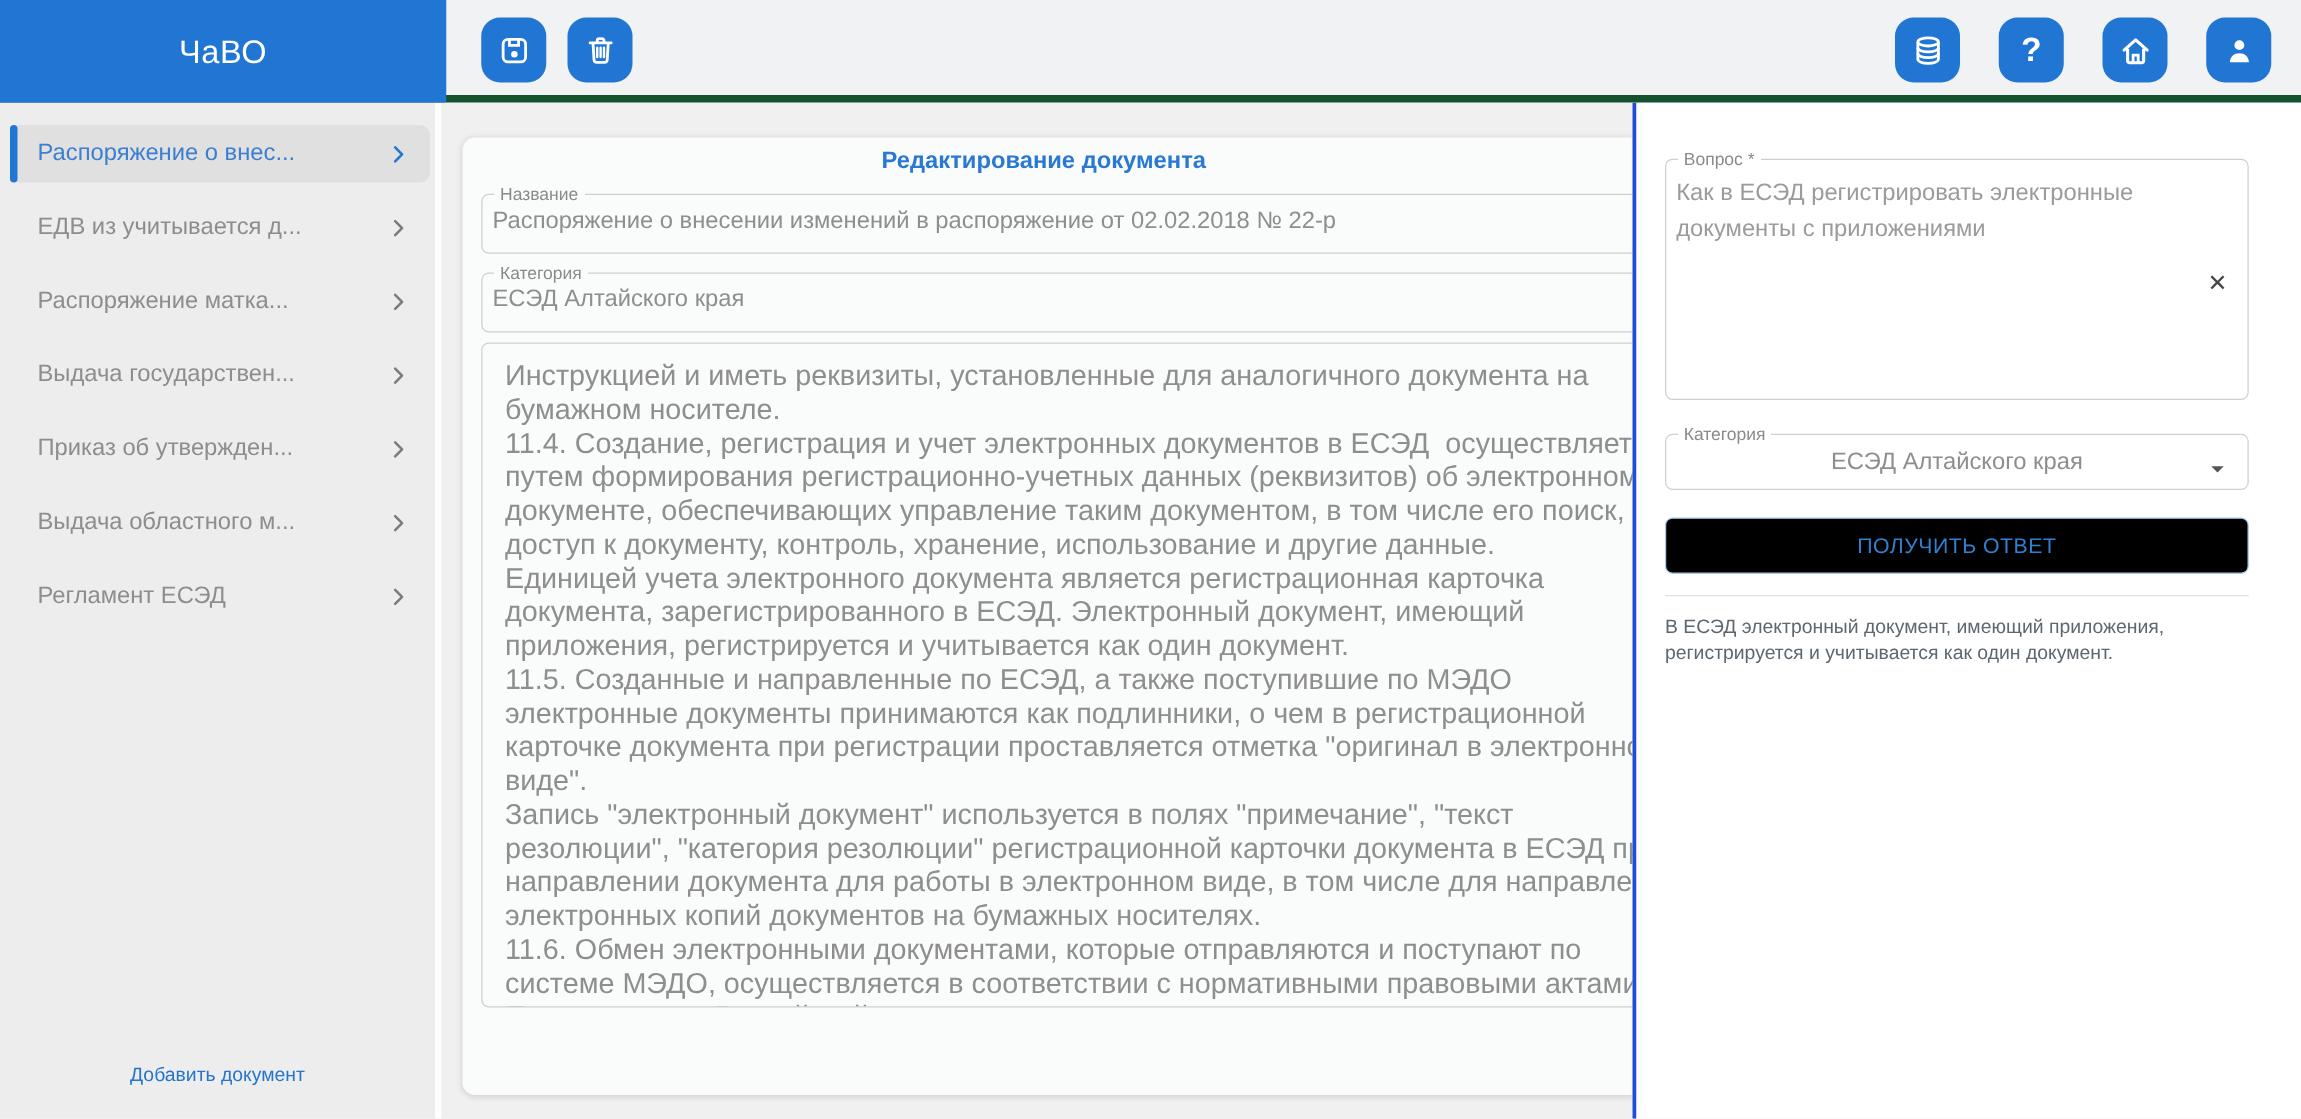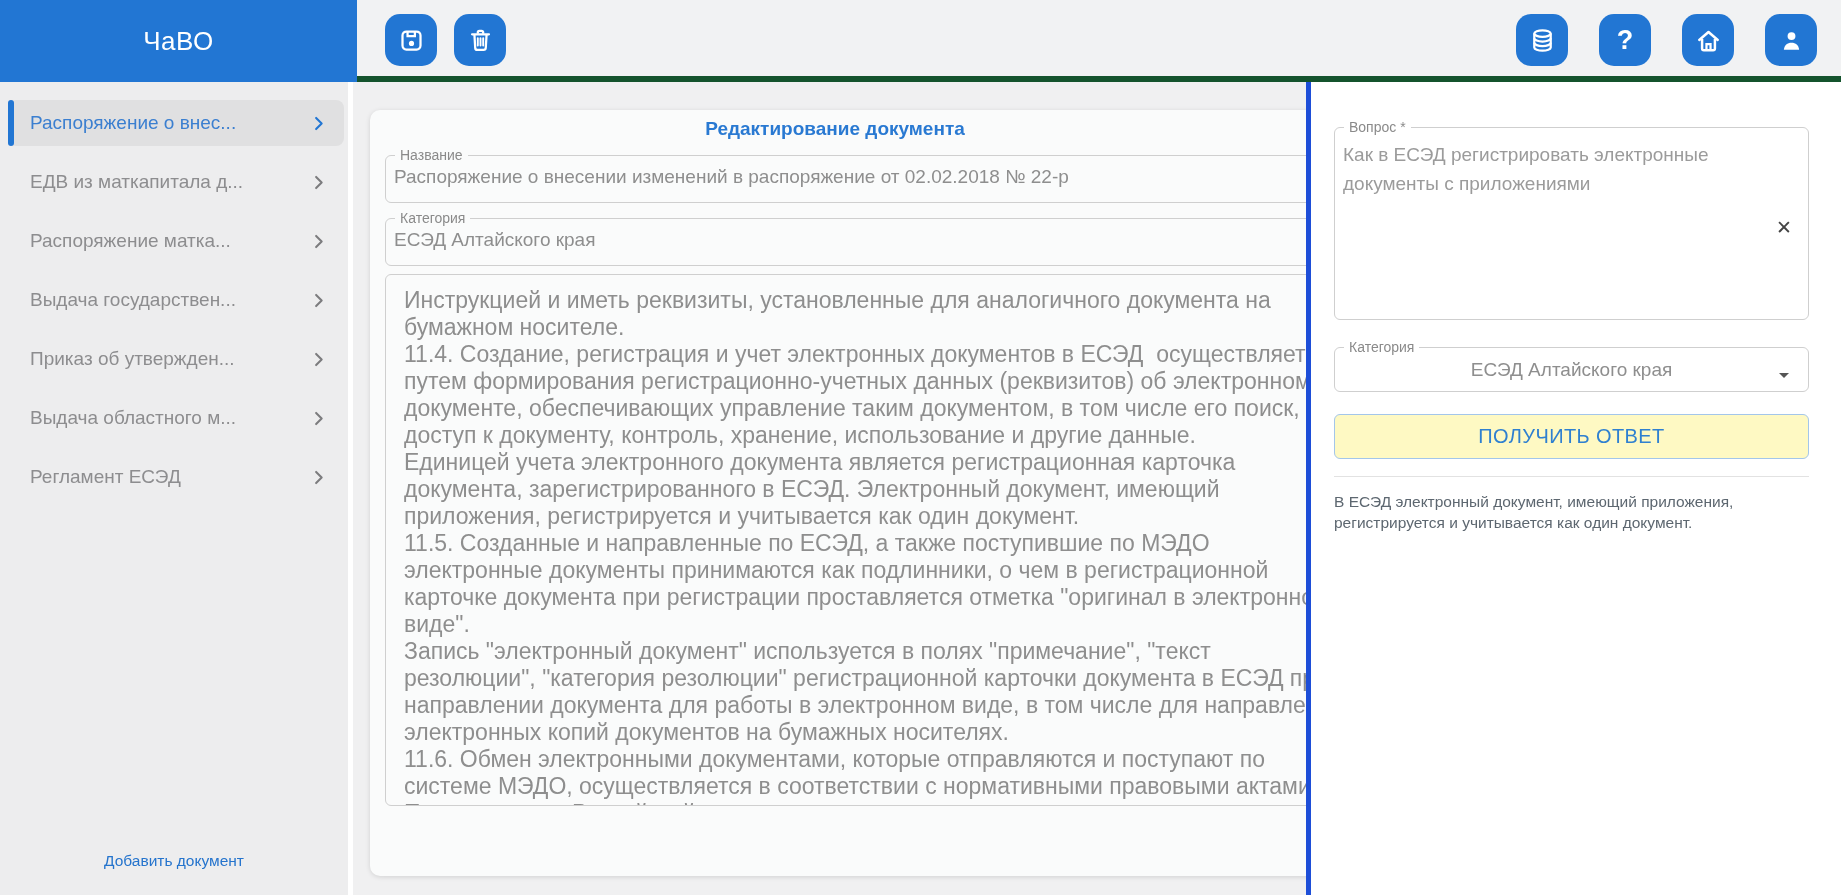--- a/index.html
+++ b/index.html
@@ -114,22 +114,22 @@
   }
   .doc-text{
     width:940px;font-size:23px;line-height:27px;
     color:var(--muted-text);white-space:pre-wrap;
   }
 
   
   .qa-panel{
     position:absolute;left:1306px;top:82px;width:535px;height:813px;
     background:var(--panel-bg);
-    border-left:5px solid #1d4ed8;
-    padding:30px 32px 0 23px;
+    border-left:3px solid #1d4ed8;
+    padding:30px 42px 0 23px;
     z-index:2;
   }
   .q-box{position:relative;height:200px;margin-bottom:20px;cursor:text;}
   .q-text{
     padding:6px 46px 0 8px;
     font-size:19px;line-height:29px;color:#9b9b9b;
   }
   .clear-btn{
     position:absolute;right:16px;top:50%;transform:translateY(-50%);
     background:none;border:none;cursor:pointer;
@@ -137,22 +137,22 @@
   }
   .select-box{position:relative;height:52px;margin-bottom:22px;cursor:pointer;}
   .select-value{
     text-align:center;padding-top:5px;
     font-size:19px;color:var(--muted-text);
   }
   .dd-icon{position:absolute;right:12px;top:50%;transform:translateY(-42%);display:flex;}
   .get-answer-btn{
     width:100%;height:45px;
     border:1px solid var(--button-border);border-radius:6px;
-    background:#fef9c3;color:var(--button-text);
-    font-size:20px;letter-spacing:.4px;cursor:pointer;
+    background:#000000;color:var(--button-text);
+    font-size:17px;letter-spacing:.4px;cursor:pointer;
     font-family:inherit;
   }
   .qa-divider{border:none;border-top:1px solid #e2e2e2;margin:17px 0 14px 0;}
   .answer-text{
     max-width:478px;font-size:15.5px;line-height:21px;
     color:var(--answer-text);
   }
   svg{display:block;}
 </style>
 </head>
@@ -221,21 +221,21 @@
   <nav>
     <div class="side-item active">
       <span class="label">Распоряжение о внес...</span>
       <span class="chev">
           <svg viewBox="0 0 24 24" width="19" height="19">
             <path d="M9 5l7 7-7 7" fill="none" stroke="currentColor" stroke-width="2.6" stroke-linecap="round" stroke-linejoin="round"></path>
           </svg>
         </span>
     </div>
     <div class="side-item">
-      <span class="label">ЕДВ из маткапитала д...</span>
+      <span class="label">ЕДВ из учитывается д...</span>
       <span class="chev">
           <svg viewBox="0 0 24 24" width="19" height="19">
             <path d="M9 5l7 7-7 7" fill="none" stroke="currentColor" stroke-width="2.6" stroke-linecap="round" stroke-linejoin="round"></path>
           </svg>
         </span>
     </div>
     <div class="side-item">
       <span class="label">Распоряжение матка...</span>
       <span class="chev">
           <svg viewBox="0 0 24 24" width="19" height="19">

